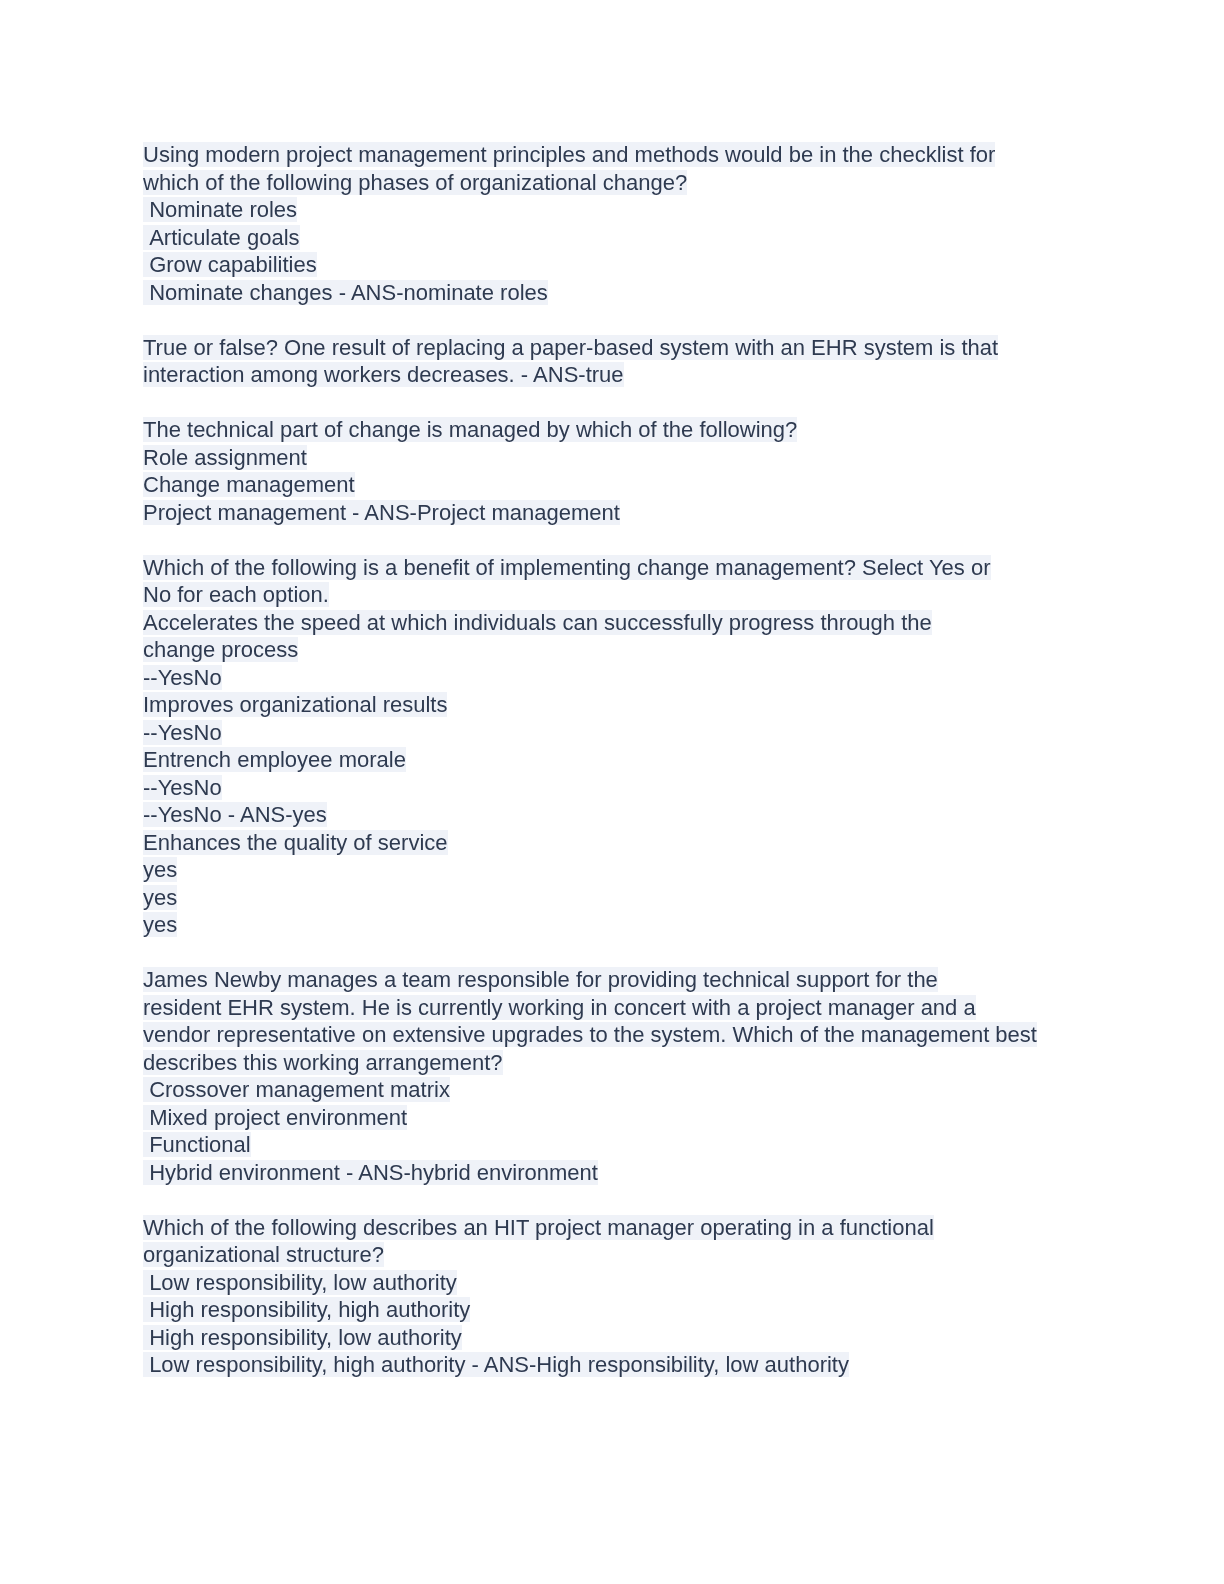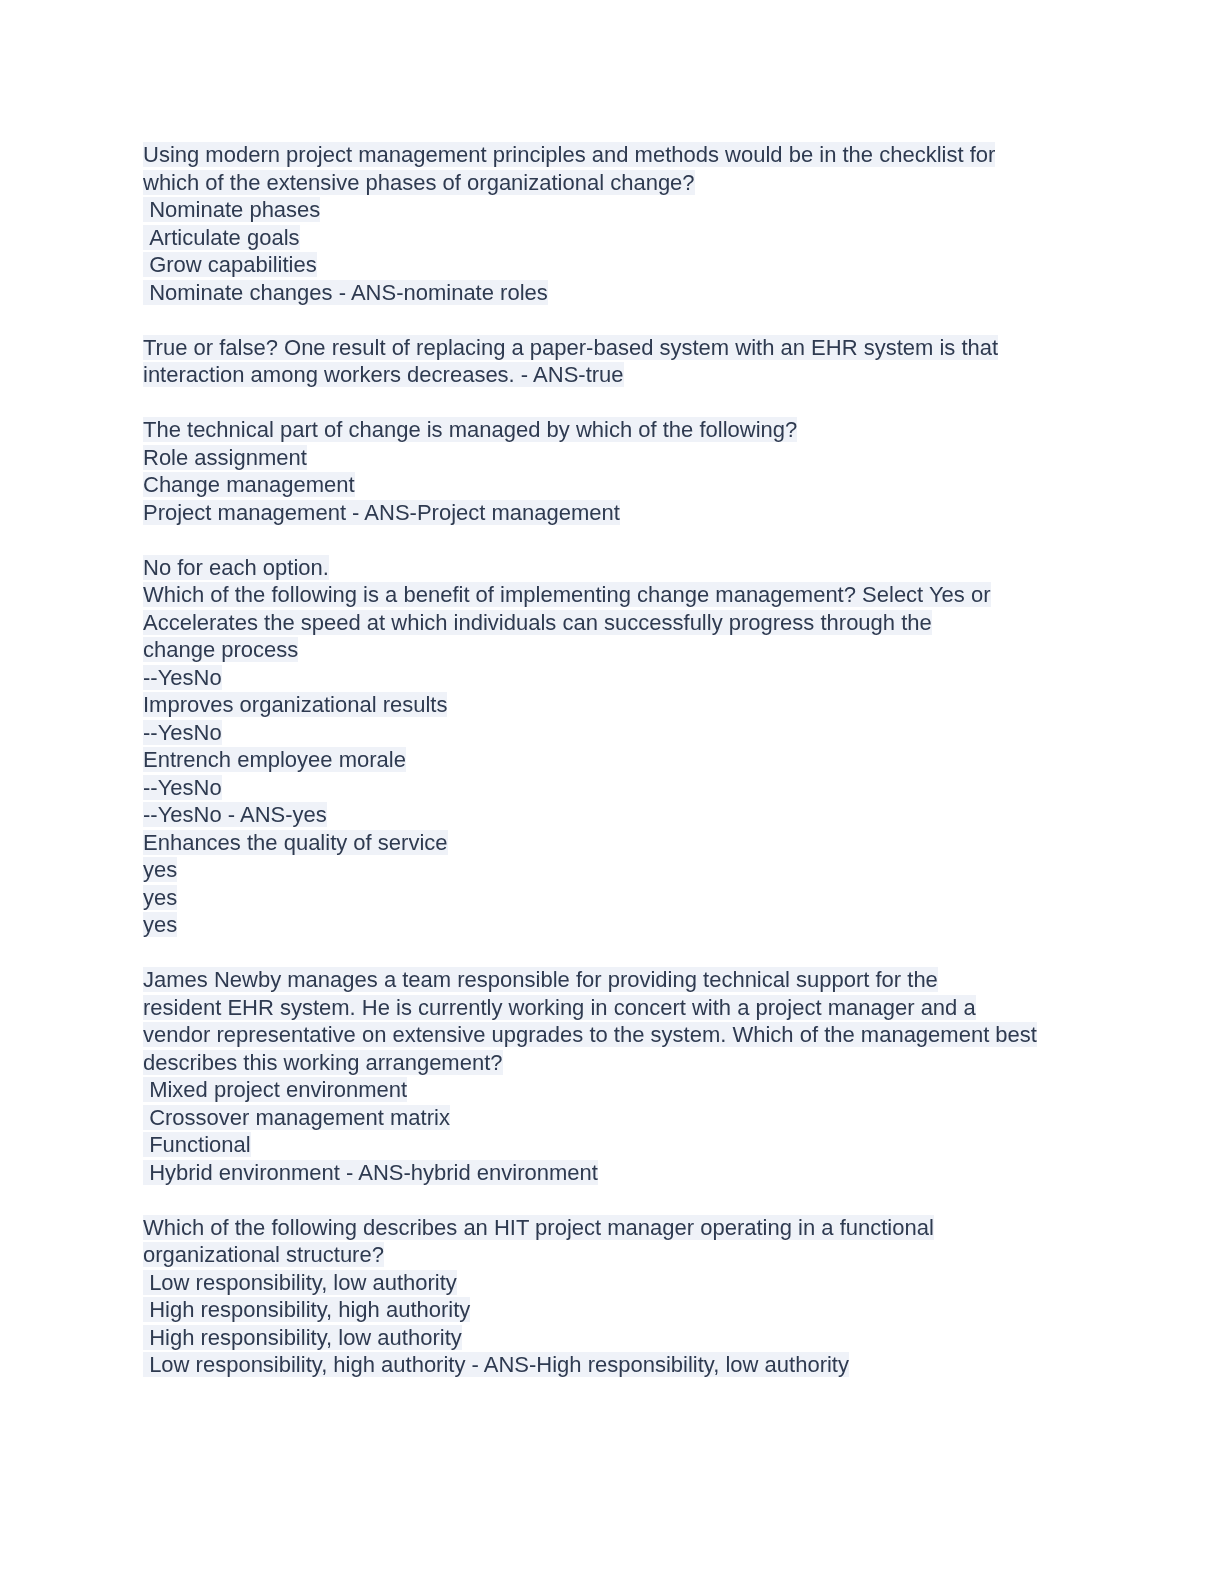--- a/index.html
+++ b/index.html
@@ -37,63 +37,63 @@
   }
 </style>
 </head>
 <body>
 
 <div class="page">
   <div class="content">
 
     <div class="block">
       <div class="line"><span>Using modern project management principles and methods would be in the checklist for</span></div>
-      <div class="line"><span>which of the extensive phases of organizational change?</span></div>
-      <div class="line"><span> Nominate phases</span></div>
+      <div class="line"><span>which of the following phases of organizational change?</span></div>
+      <div class="line"><span> Nominate roles</span></div>
       <div class="line"><span> Articulate goals</span></div>
       <div class="line"><span> Grow capabilities</span></div>
       <div class="line"><span> Nominate changes - ANS-nominate roles</span></div>
     </div>
 
     <div class="block">
       <div class="line"><span>True or false? One result of replacing a paper-based system with an EHR system is that</span></div>
       <div class="line"><span>interaction among workers decreases. - ANS-true</span></div>
     </div>
 
     <div class="block">
       <div class="line"><span>The technical part of change is managed by which of the following?</span></div>
       <div class="line"><span>Role assignment</span></div>
       <div class="line"><span>Change management</span></div>
       <div class="line"><span>Project management - ANS-Project management</span></div>
     </div>
 
     <div class="block">
+      <div class="line"><span>Which of the following is a benefit of implementing change management? Select Yes or</span></div>
       <div class="line"><span>No for each option.</span></div>
-      <div class="line"><span>Which of the following is a benefit of implementing change management? Select Yes or</span></div>
       <div class="line"><span>Accelerates the speed at which individuals can successfully progress through the</span></div>
       <div class="line"><span>change process</span></div>
       <div class="line"><span>--YesNo</span></div>
       <div class="line"><span>Improves organizational results</span></div>
       <div class="line"><span>--YesNo</span></div>
       <div class="line"><span>Entrench employee morale</span></div>
       <div class="line"><span>--YesNo</span></div>
       <div class="line"><span>--YesNo - ANS-yes</span></div>
       <div class="line"><span>Enhances the quality of service</span></div>
       <div class="line"><span>yes</span></div>
       <div class="line"><span>yes</span></div>
       <div class="line"><span>yes</span></div>
     </div>
 
     <div class="block">
       <div class="line"><span>James Newby manages a team responsible for providing technical support for the</span></div>
       <div class="line"><span>resident EHR system. He is currently working in concert with a project manager and a</span></div>
       <div class="line"><span>vendor representative on extensive upgrades to the system. Which of the management best</span></div>
       <div class="line"><span>describes this working arrangement?</span></div>
+      <div class="line"><span> Crossover management matrix</span></div>
       <div class="line"><span> Mixed project environment</span></div>
-      <div class="line"><span> Crossover management matrix</span></div>
       <div class="line"><span> Functional</span></div>
       <div class="line"><span> Hybrid environment - ANS-hybrid environment</span></div>
     </div>
 
     <div class="block">
       <div class="line"><span>Which of the following describes an HIT project manager operating in a functional</span></div>
       <div class="line"><span>organizational structure?</span></div>
       <div class="line"><span> Low responsibility, low authority</span></div>
       <div class="line"><span> High responsibility, high authority</span></div>
       <div class="line"><span> High responsibility, low authority</span></div>

